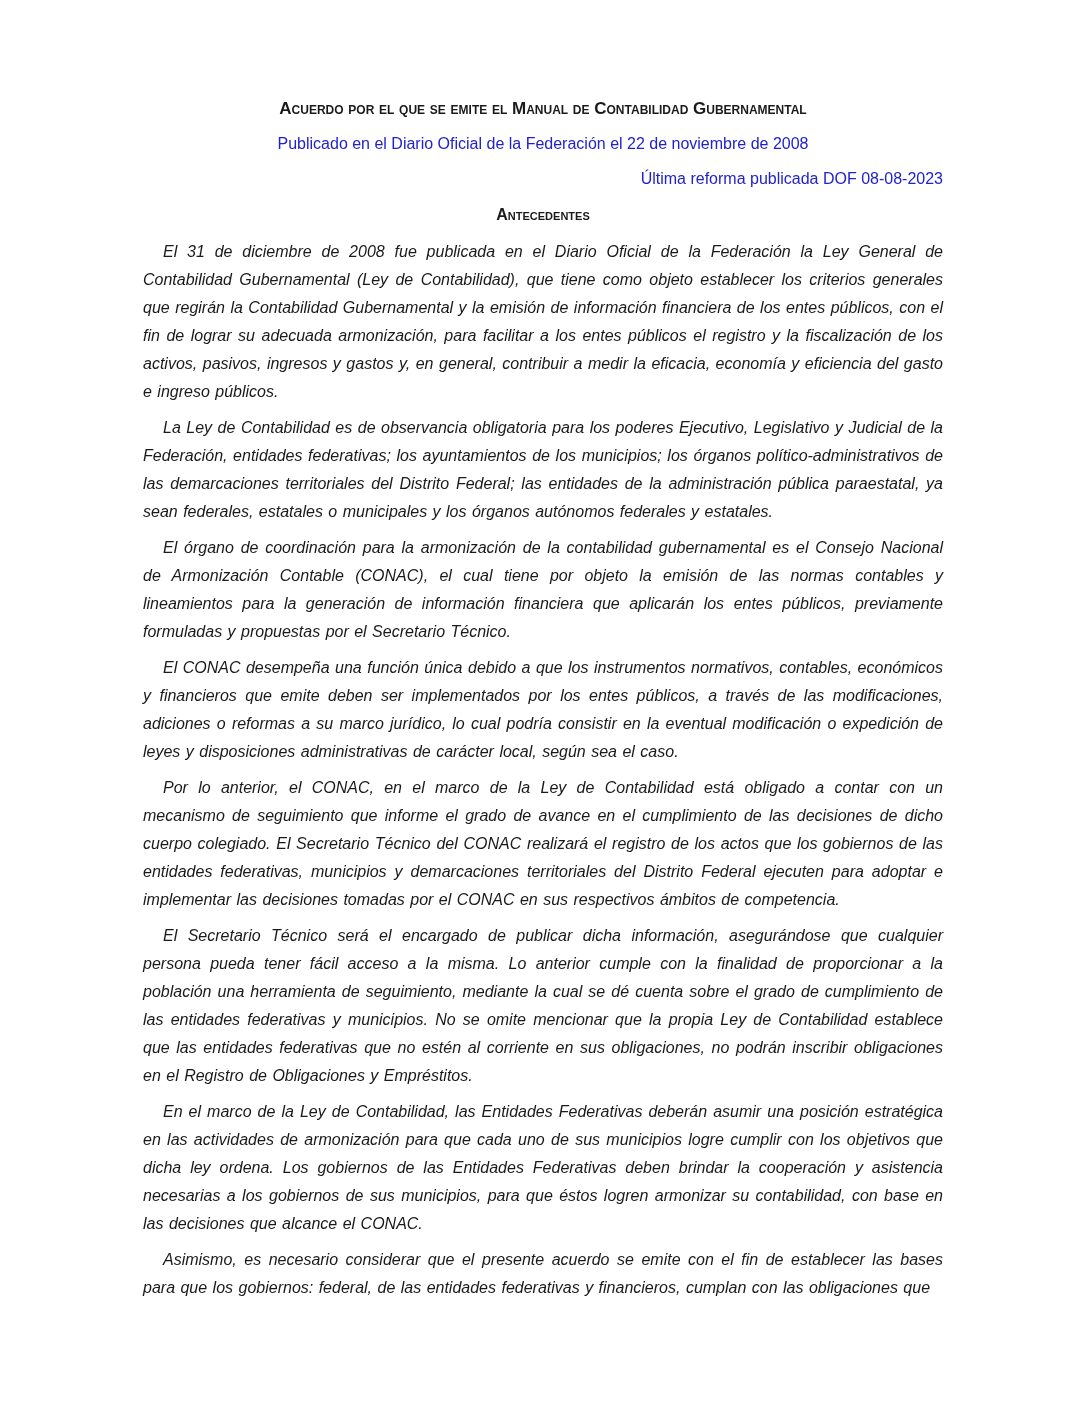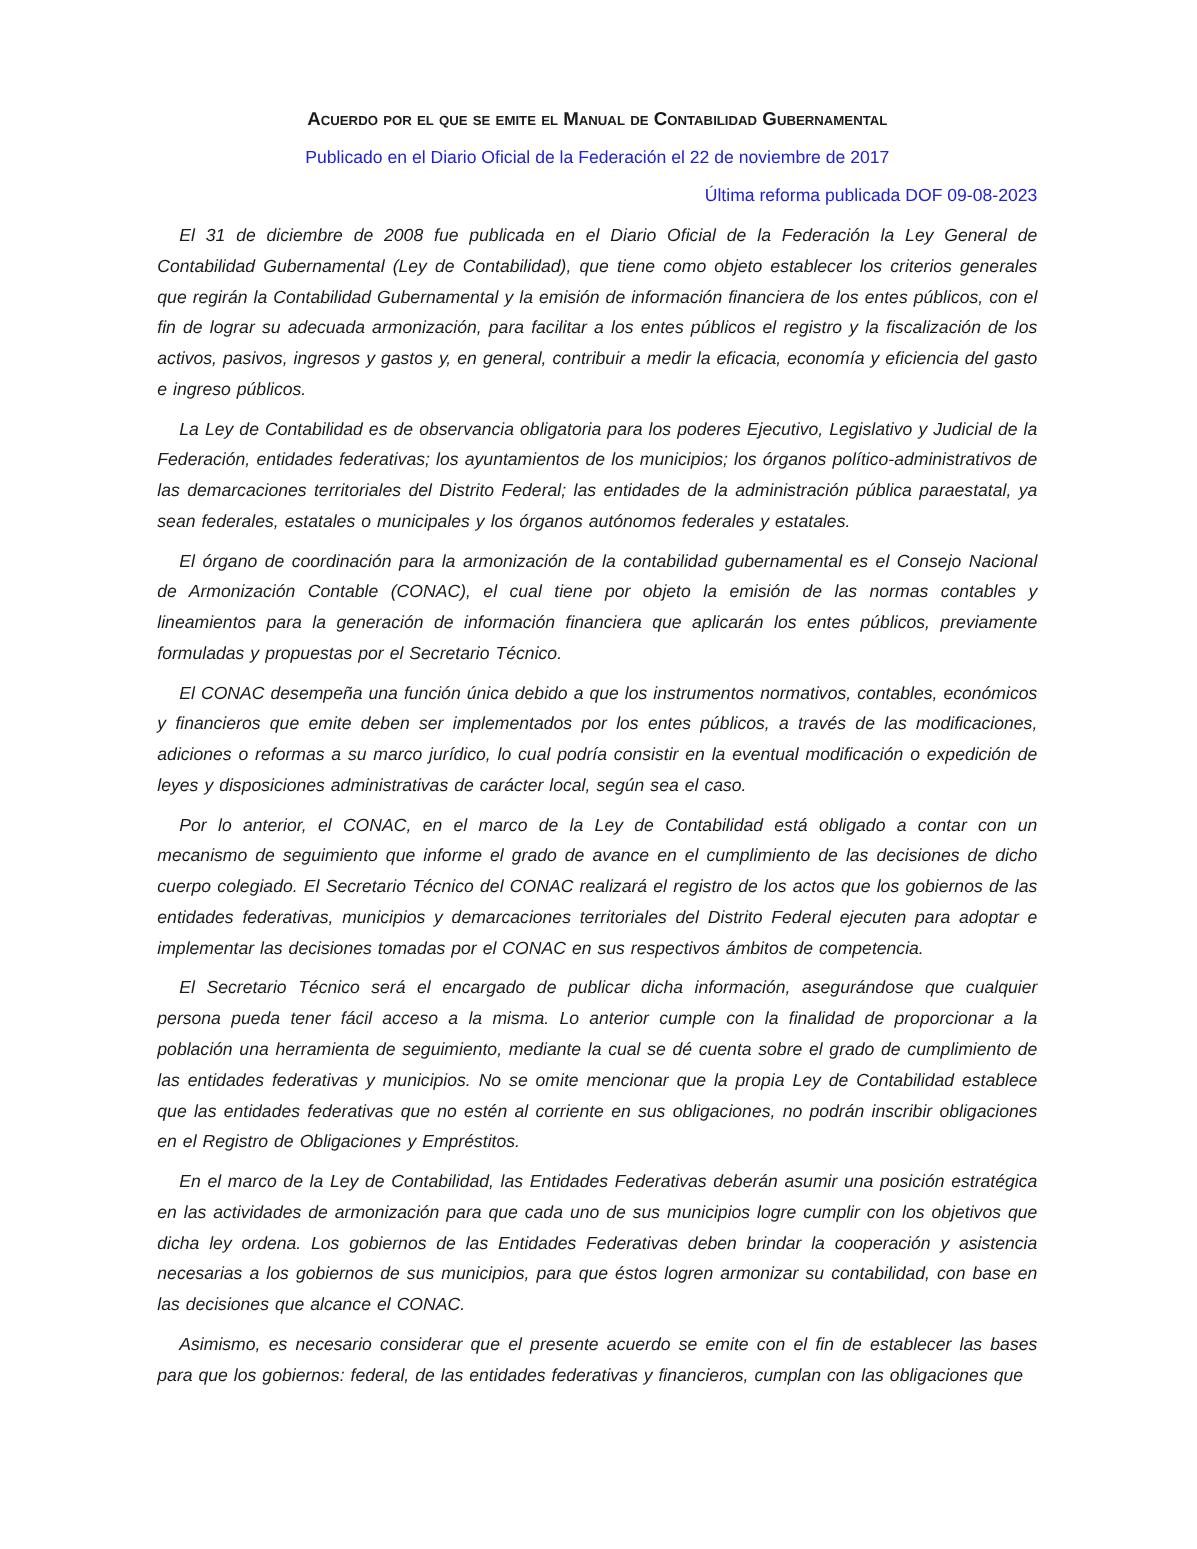--- a/index.html
+++ b/index.html
@@ -66,24 +66,25 @@
     font-style: italic;
   }
 </style>
 </head>
 <body>
 
 <div class="page">
 
   <h1 class="doc-title">Acuerdo por el que se emite el Manual de Contabilidad Gubernamental</h1>
 
-  <div class="pub-line">Publicado en el Diario Oficial de la Federación el 22 de noviembre de 2017</div>
+  <div class="pub-line">Publicado en el Diario Oficial de la Federación el 22 de noviembre de 2008</div>
 
-  <div class="reform-line">Última reforma publicada DOF 09-08-2023</div>
+  <div class="reform-line">Última reforma publicada DOF 08-08-2023</div>
 
+  <h2 class="section-heading">Antecedentes</h2>
 
   <div class="body-text">
     <p>El 31 de diciembre de 2008 fue publicada en el Diario Oficial de la Federación la Ley General de Contabilidad Gubernamental (Ley de Contabilidad), que tiene como objeto establecer los criterios generales que regirán la Contabilidad Gubernamental y la emisión de información financiera de los entes públicos, con el fin de lograr su adecuada armonización, para facilitar a los entes públicos el registro y la fiscalización de los activos, pasivos, ingresos y gastos y, en general, contribuir a medir la eficacia, economía y eficiencia del gasto e ingreso públicos.</p>
     <p>La Ley de Contabilidad es de observancia obligatoria para los poderes Ejecutivo, Legislativo y Judicial de la Federación, entidades federativas; los ayuntamientos de los municipios; los órganos político-administrativos de las demarcaciones territoriales del Distrito Federal; las entidades de la administración pública paraestatal, ya sean federales, estatales o municipales y los órganos autónomos federales y estatales.</p>
     <p>El órgano de coordinación para la armonización de la contabilidad gubernamental es el Consejo Nacional de Armonización Contable (CONAC), el cual tiene por objeto la emisión de las normas contables y lineamientos para la generación de información financiera que aplicarán los entes públicos, previamente formuladas y propuestas por el Secretario Técnico.</p>
     <p>El CONAC desempeña una función única debido a que los instrumentos normativos, contables, económicos y financieros que emite deben ser implementados por los entes públicos, a través de las modificaciones, adiciones o reformas a su marco jurídico, lo cual podría consistir en la eventual modificación o expedición de leyes y disposiciones administrativas de carácter local, según sea el caso.</p>
     <p>Por lo anterior, el CONAC, en el marco de la Ley de Contabilidad está obligado a contar con un mecanismo de seguimiento que informe el grado de avance en el cumplimiento de las decisiones de dicho cuerpo colegiado. El Secretario Técnico del CONAC realizará el registro de los actos que los gobiernos de las entidades federativas, municipios y demarcaciones territoriales del Distrito Federal ejecuten para adoptar e implementar las decisiones tomadas por el CONAC en sus respectivos ámbitos de competencia.</p>
     <p>El Secretario Técnico será el encargado de publicar dicha información, asegurándose que cualquier persona pueda tener fácil acceso a la misma. Lo anterior cumple con la finalidad de proporcionar a la población una herramienta de seguimiento, mediante la cual se dé cuenta sobre el grado de cumplimiento de las entidades federativas y municipios. No se omite mencionar que la propia Ley de Contabilidad establece que las entidades federativas que no estén al corriente en sus obligaciones, no podrán inscribir obligaciones en el Registro de Obligaciones y Empréstitos.</p>
     <p>En el marco de la Ley de Contabilidad, las Entidades Federativas deberán asumir una posición estratégica en las actividades de armonización para que cada uno de sus municipios logre cumplir con los objetivos que dicha ley ordena. Los gobiernos de las Entidades Federativas deben brindar la cooperación y asistencia necesarias a los gobiernos de sus municipios, para que éstos logren armonizar su contabilidad, con base en las decisiones que alcance el CONAC.</p>
     <p>Asimismo, es necesario considerar que el presente acuerdo se emite con el fin de establecer las bases para que los gobiernos: federal, de las entidades federativas y financieros, cumplan con las obligaciones que</p>

